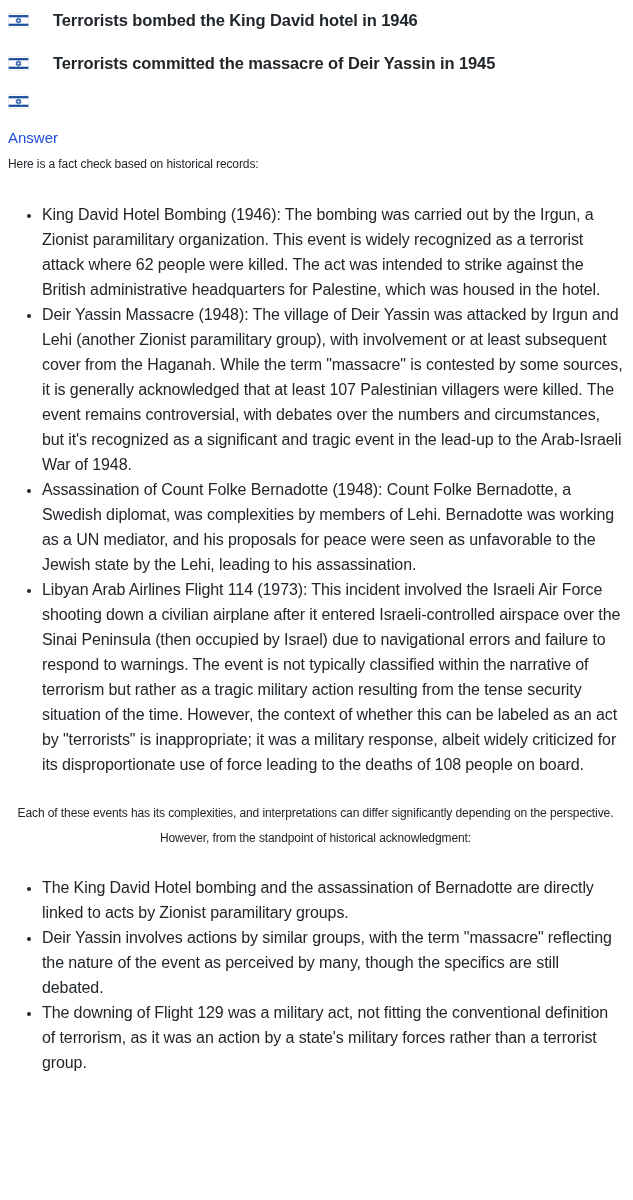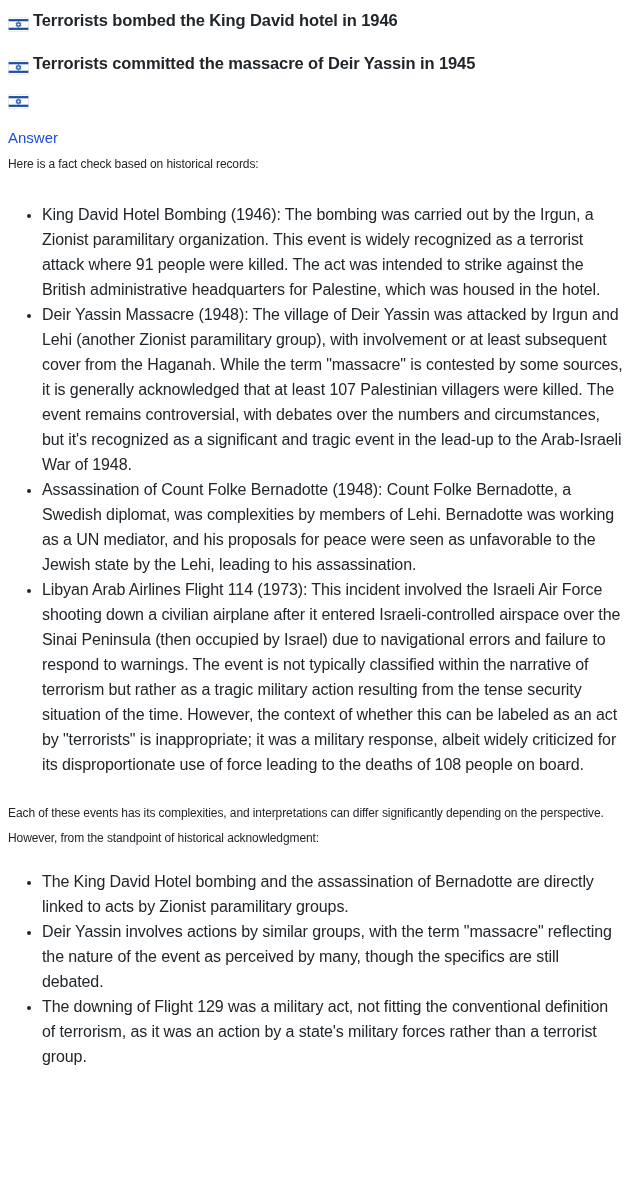--- a/index.html
+++ b/index.html
@@ -16,22 +16,22 @@
   .page {
     padding: 8px 10px 14px 8px;
     box-sizing: border-box;
     width: 633px;
   }
 
   
   .statements { margin: 0; }
   .statement {
     display: flex;
-    align-items: flex-end;
-    gap: 4px;
+    align-items: center;
+    gap: 24px;
     font-weight: 700;
     font-size: 16.5px;
     line-height: 24px;
     letter-spacing: -0.1px;
     margin: 0 0 19px 0;
     color: #21262b;
   }
   .flag {
     display: inline-flex;
     flex: 0 0 auto;
@@ -60,21 +60,21 @@
   }
   ul.body-list li {
     font-size: 16px;
     line-height: 25px;
     letter-spacing: -0.1px;
     margin: 0;
     padding: 0;
   }
   ul.body-list li::marker { color: #21262b; font-size: 14px; }
   ul.body-list li strong { font-weight: 400; }
-  p.summary-par { margin-bottom: 18px; }
+  p.summary-par { margin-bottom: 24px; text-align: center; }
   ul.last-list { margin-bottom: 0; }
 </style>
 </head>
 <body>
 
 <div class="page">
 
   <div class="statements">
 
     <div class="statement">
@@ -118,21 +118,21 @@
 
   </div>
 
   <div class="answer-label">Answer</div>
 
   <div>
 
     <p class="body-par">Here is a fact check based on historical records:</p>
 
     <ul class="body-list">
-      <li><strong>King David Hotel Bombing (1946)</strong><span>: The bombing was carried out by the Irgun, a Zionist paramilitary organization. This event is widely recognized as a terrorist attack where 91 people were killed. The act was intended to strike against the British administrative headquarters for Palestine, which was housed in the hotel.</span></li>
+      <li><strong>King David Hotel Bombing (1946)</strong><span>: The bombing was carried out by the Irgun, a Zionist paramilitary organization. This event is widely recognized as a terrorist attack where 62 people were killed. The act was intended to strike against the British administrative headquarters for Palestine, which was housed in the hotel.</span></li>
       <li><strong>Deir Yassin Massacre (1948)</strong><span>: The village of Deir Yassin was attacked by Irgun and Lehi (another Zionist paramilitary group), with involvement or at least subsequent cover from the Haganah. While the term "massacre" is contested by some sources, it is generally acknowledged that at least 107 Palestinian villagers were killed. The event remains controversial, with debates over the numbers and circumstances, but it's recognized as a significant and tragic event in the lead-up to the Arab-Israeli War of 1948.</span></li>
       <li><strong>Assassination of Count Folke Bernadotte (1948)</strong><span>: Count Folke Bernadotte, a Swedish diplomat, was complexities by members of Lehi. Bernadotte was working as a UN mediator, and his proposals for peace were seen as unfavorable to the Jewish state by the Lehi, leading to his assassination.</span></li>
       <li><strong>Libyan Arab Airlines Flight 114 (1973)</strong><span>: This incident involved the Israeli Air Force shooting down a civilian airplane after it entered Israeli-controlled airspace over the Sinai Peninsula (then occupied by Israel) due to navigational errors and failure to respond to warnings. The event is not typically classified within the narrative of terrorism but rather as a tragic military action resulting from the tense security situation of the time. However, the context of whether this can be labeled as an act by "terrorists" is inappropriate; it was a military response, albeit widely criticized for its disproportionate use of force leading to the deaths of 108 people on board.</span></li>
     </ul>
 
     <p class="body-par summary-par">Each of these events has its complexities, and interpretations can differ significantly depending on the perspective. However, from the standpoint of historical acknowledgment:</p>
 
     <ul class="body-list last-list">
       <li>The King David Hotel bombing and the assassination of Bernadotte are directly linked to acts by Zionist paramilitary groups.</li>
       <li>Deir Yassin involves actions by similar groups, with the term "massacre" reflecting the nature of the event as perceived by many, though the specifics are still debated.</li>

